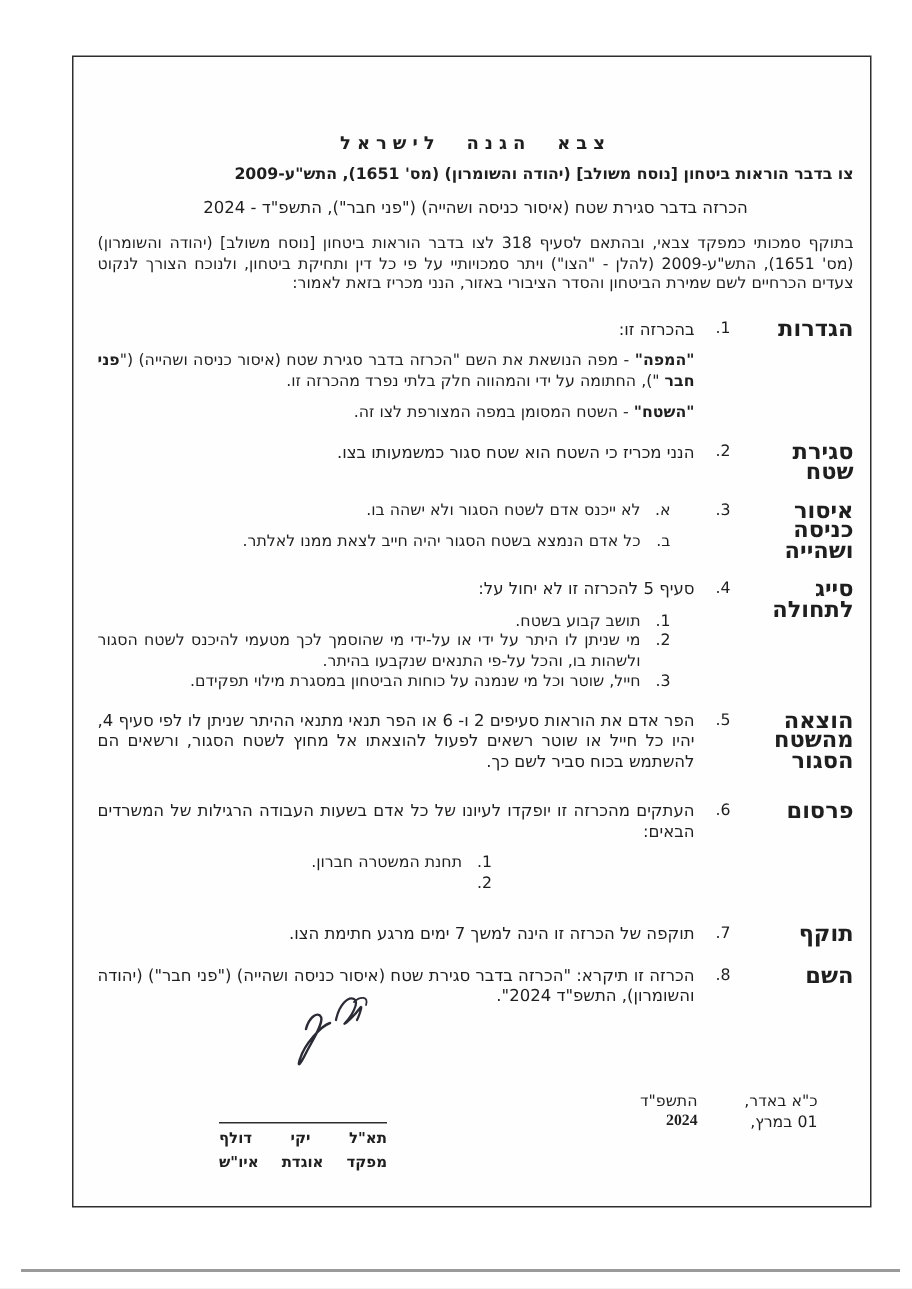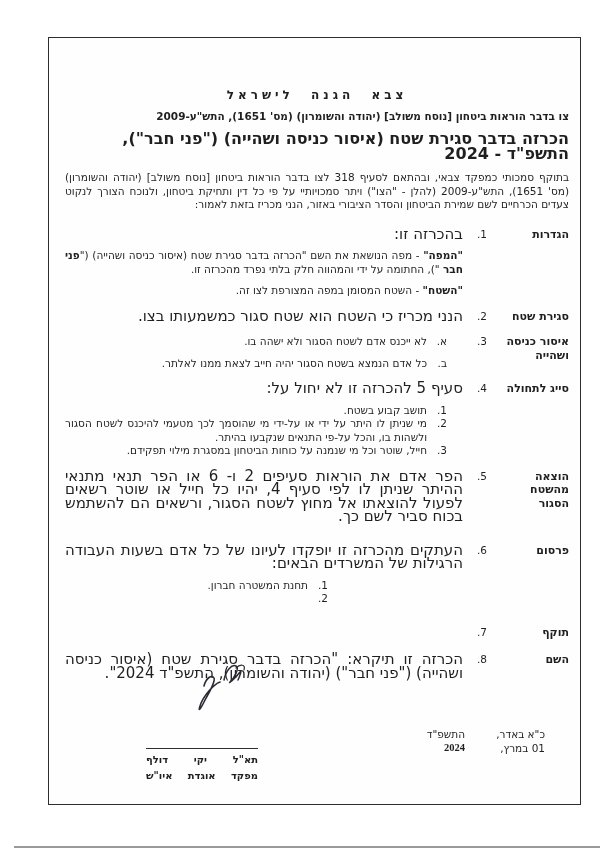--- a/index.html
+++ b/index.html
@@ -4,27 +4,27 @@
 <style>
   html,body{margin:0;padding:0;background:#e8e8e8;}
   .stage{position:relative;width:608px;height:859px;background:#ffffff;overflow:hidden;
          font-family:"DejaVu Sans",sans-serif;color:#1f1f1f;margin:0 auto;}
   .doc-box{position:absolute;left:48px;top:37px;width:533px;height:768px;
            border:1.5px solid #2e2e2e;box-sizing:border-box;background:#fefefe;
            padding:50px 11px 0 16px;direction:rtl;}
   .hdr{text-align:center;}
   .army-title{font-weight:bold;font-size:12px;letter-spacing:4px;word-spacing:9px;line-height:14px;}
   .order-line{font-weight:bold;font-size:10.5px;margin-top:7px;line-height:15px;text-align:right;}
-  .decl-line{font-weight:bold;font-size:16px;margin-top:7px;line-height:15px;text-align:right;}
+  .decl-line{font-weight:normal;font-size:11px;margin-top:7px;line-height:15px;}
   .intro{font-size:10.5px;line-height:13.5px;text-align:justify;margin-top:10px;}
   .sections{margin-top:16px;}
   .section{display:grid;grid-template-columns:64px 30px 1fr;column-gap:6px;direction:rtl;}
-  .s-label{font-weight:bold;font-size:11px;line-height:13.5px;white-space:pre-line;}
+  .s-label{font-weight:bold;font-size:15px;line-height:13.5px;white-space:pre-line;}
   .s-num{font-size:10.5px;line-height:13.5px;text-align:left;padding-left:8px;}
-  .s-body{font-size:15px;line-height:13.5px;text-align:justify;}
+  .s-body{font-size:11px;line-height:13.5px;text-align:justify;}
   .mt12{margin-top:12px;} .mt14{margin-top:14px;} .mt20{margin-top:20px;}
   .def{margin-top:8px;font-size:10.5px;line-height:13.5px;text-align:justify;}
   .sublist{margin-top:8px;}
   .subrow{display:grid;grid-template-columns:20px 1fr;direction:rtl;font-size:10.5px;line-height:13.5px;}
   .ind16{padding-right:16px;} .ind135{padding-right:135px;}
   .subrow .t{text-align:justify;}
   .sig-svg{position:absolute;left:190px;top:660px;}
   .date-block{position:absolute;top:727px;right:63px;direction:rtl;font-size:10.5px;line-height:14px;
               display:grid;grid-template-columns:72px 40px;column-gap:8px;}
   .date-block .yr{font-weight:bold;font-family:Liberation Serif, serif;}
@@ -124,20 +124,21 @@
             <div class="subrow ind135">
               <span>2.</span>
             </div>
           </div>
         </div>
       </div>
 
       <div class="section mt20">
         <div class="s-label">תוקף</div>
         <div class="s-num">7.</div>
+        <div class="s-body">תוקפה של הכרזה זו הינה למשך 7 ימים מרגע חתימת הצו.</div>
       </div>
 
       <div class="section mt14">
         <div class="s-label">השם</div>
         <div class="s-num">8.</div>
         <div class="s-body">הכרזה זו תיקרא: "הכרזה בדבר סגירת שטח (איסור כניסה ושהייה) ("פני חבר") (יהודה והשומרון), התשפ"ד 2024".</div>
       </div>
 
     </div>
   </div>

